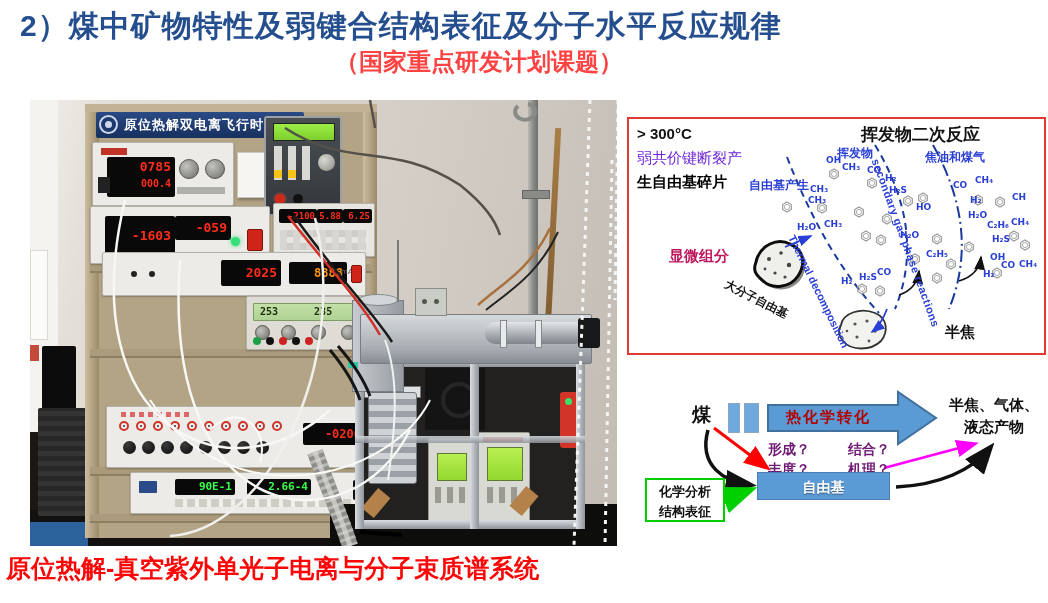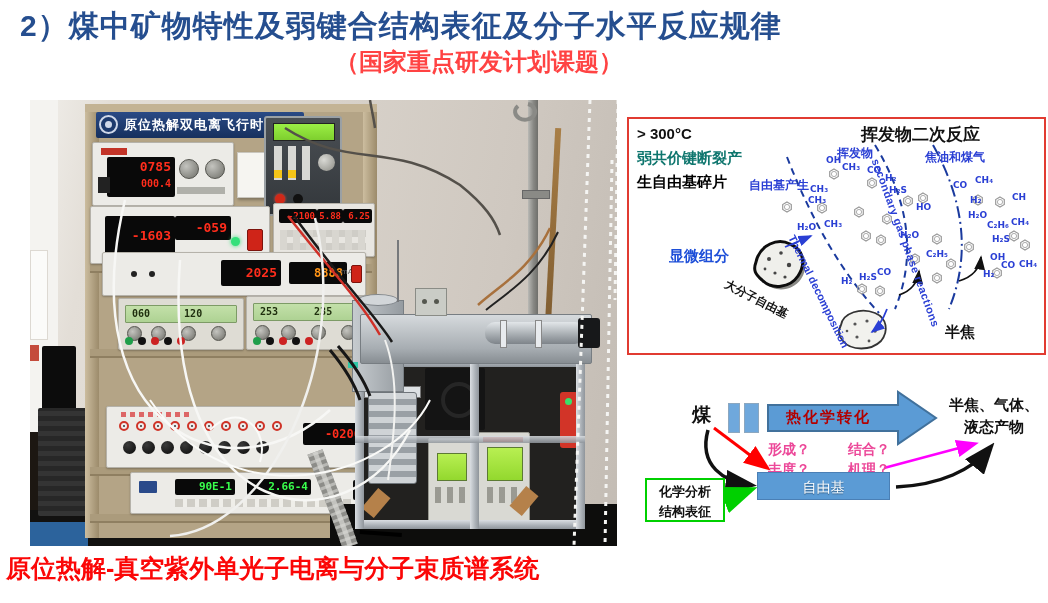--- a/index.html
+++ b/index.html
@@ -121,41 +121,41 @@
 
   .pipe{left:498px;top:0;width:10px;height:242px;background:linear-gradient(90deg,#b9b9b5,#888884 55%,#6f6f6b);}
   .pipe-clamp{left:492px;top:90px;width:26px;height:7px;background:#8a8a86;border:1px solid #666;}
   .wood{left:518px;top:28px;width:6px;height:276px;background:linear-gradient(#a87e46,#6f4f28);transform:rotate(3deg);}
 
   .svg-layer{left:0;top:0;width:587px;height:446px;pointer-events:none;}
 
   
   .d1{left:627px;top:117px;width:419px;height:238px;border:2px solid #e13b31;box-sizing:border-box;background:#fff;}
   .d1 .t-note{left:8px;top:6px;font-size:15px;font-weight:bold;color:#111;}
-  .d1 .t-l1{left:8px;top:30px;font-size:15px;font-weight:bold;color:#0f766e;text-align:right;}
+  .d1 .t-l1{left:8px;top:30px;font-size:15px;font-weight:normal;color:#6d28d9;text-align:right;}
   .d1 .t-l2{left:8px;top:54px;font-size:15px;font-weight:bold;color:#000000;}
   .d1 .t-title{left:232px;top:4px;font-size:17px;font-weight:bold;color:#111;}
   .blue-lab{position:absolute;color:#2a3fd4;font-weight:bold;font-size:12px;white-space:nowrap;}
-  .d1 .t-maceral{left:40px;top:128px;font-size:15px;font-weight:bold;color:#1d4ed8;}
+  .d1 .t-maceral{left:40px;top:128px;font-size:15px;font-weight:bold;color:#be185d;}
   .d1 .t-macro{left:100px;top:158px;font-size:11.5px;font-weight:bold;color:#111;transform:rotate(27deg);transform-origin:left top;white-space:nowrap;}
   .d1 .t-char{left:316px;top:204px;font-size:15px;font-weight:bold;color:#111;}
   .d1 .t-thermal{left:168px;top:114px;font-size:11px;font-weight:bold;color:#2a3fd4;transform:rotate(64deg);transform-origin:left top;white-space:nowrap;}
   .d1 .t-sec{left:252px;top:38px;font-size:11px;font-weight:bold;color:#2a3fd4;transform:rotate(70deg);transform-origin:left top;white-space:nowrap;letter-spacing:.5px;}
   .mol{position:absolute;color:#2a3fd4;font-size:9px;font-weight:bold;white-space:nowrap;font-family:"DejaVu Sans",sans-serif;}
 
   
   .d2{left:640px;top:388px;width:408px;height:150px;}
   .d2 .coal{left:52px;top:14px;font-size:19px;font-weight:bold;color:#111;}
   .d2 .bar{position:absolute;background:#6fa8dc;border:1px solid #8ba7c0;}
   .d2 .arrow-label{left:146px;top:20px;font-size:15px;font-weight:bold;color:#b30000;letter-spacing:2px;}
   .d2 .prod1{left:298px;top:8px;width:112px;text-align:center;font-size:15px;font-weight:bold;color:#111;}
   .d2 .prod2{left:298px;top:30px;width:112px;text-align:center;font-size:15px;font-weight:bold;color:#111;}
-  .d2 .q{position:absolute;font-size:14px;font-weight:bold;color:#ec4899;}
+  .d2 .q{position:absolute;font-size:14px;font-weight:bold;color:#701a75;}
   .d2 .radbox{left:117px;top:84px;width:133px;height:28px;background:#5b9bd5;border:1px solid #4a7fb5;
-              color:#fff;font-size:14px;font-weight:normal;text-align:center;line-height:28px;
+              color:#fff;font-size:14px;font-weight:bold;text-align:center;line-height:28px;
               text-shadow:0 1px 1px rgba(0,0,0,.4);box-sizing:border-box;}
   .d2 .anabox{left:5px;top:90px;width:80px;height:44px;border:2px solid #00d000;background:#fff;
               font-size:13px;font-weight:bold;color:#111;text-align:center;line-height:1.55;box-sizing:border-box;padding-top:2px;}
 </style>
 </head>
 <body>
 
 <div id="slide">
 
   <div class="abs title">2）煤中矿物特性及弱键合结构表征及分子水平反应规律</div>
@@ -227,36 +227,20 @@
     </div>
 
     <div class="abs inst r3">
       <span class="abs" style="left:28px;top:18px;width:6px;height:6px;border-radius:50%;background:#222;box-shadow:18px 0 #222"></span>
       <span class="led" style="left:118px;top:7px;width:52px;height:26px;font-size:13px;line-height:26px;padding:0 4px">2025</span>
       <span class="led amber" style="left:186px;top:9px;width:50px;height:22px;font-size:12px;line-height:22px;padding:0 4px">8888</span>
       <span class="abs" style="left:238px;top:14px;font-size:8px;color:#666">mA</span>
       <span class="swr" style="left:248px;top:12px;width:9px;height:16px"></span>
     </div>
 
-    <div class="abs inst r4a">
-      <span class="lcd" style="left:6px;top:6px;width:110px;height:16px;font-size:10px;line-height:15px">
-        <span style="padding-left:6px">060</span>
-        <span style="padding-left:28px">120</span></span>
-      <span class="knob" style="left:8px;top:27px;width:13px;height:13px"></span>
-      <span class="knob" style="left:32px;top:27px;width:13px;height:13px"></span>
-      <span class="knob" style="left:62px;top:27px;width:13px;height:13px"></span>
-      <span class="knob" style="left:92px;top:27px;width:13px;height:13px"></span>
-      <span class="jackrow">
-          <i style="background:#1f9e4a"></i>
-          <i style="background:#111"></i>
-          <i style="background:#c22"></i>
-          <i style="background:#111"></i>
-          <i style="background:#c22"></i>
-        </span>
-    </div>
     <div class="abs inst r4b">
       <span class="lcd" style="left:6px;top:6px;width:112px;height:16px;font-size:10px;line-height:15px">
         <span style="padding-left:6px">253</span>
         <span style="padding-left:30px">235</span></span>
       <span class="knob" style="left:8px;top:28px;width:13px;height:13px"></span>
       <span class="knob" style="left:34px;top:28px;width:13px;height:13px"></span>
       <span class="knob" style="left:64px;top:28px;width:13px;height:13px"></span>
       <span class="knob" style="left:94px;top:28px;width:13px;height:13px"></span>
       <span class="jackrow">
           <i style="background:#1f9e4a"></i>

